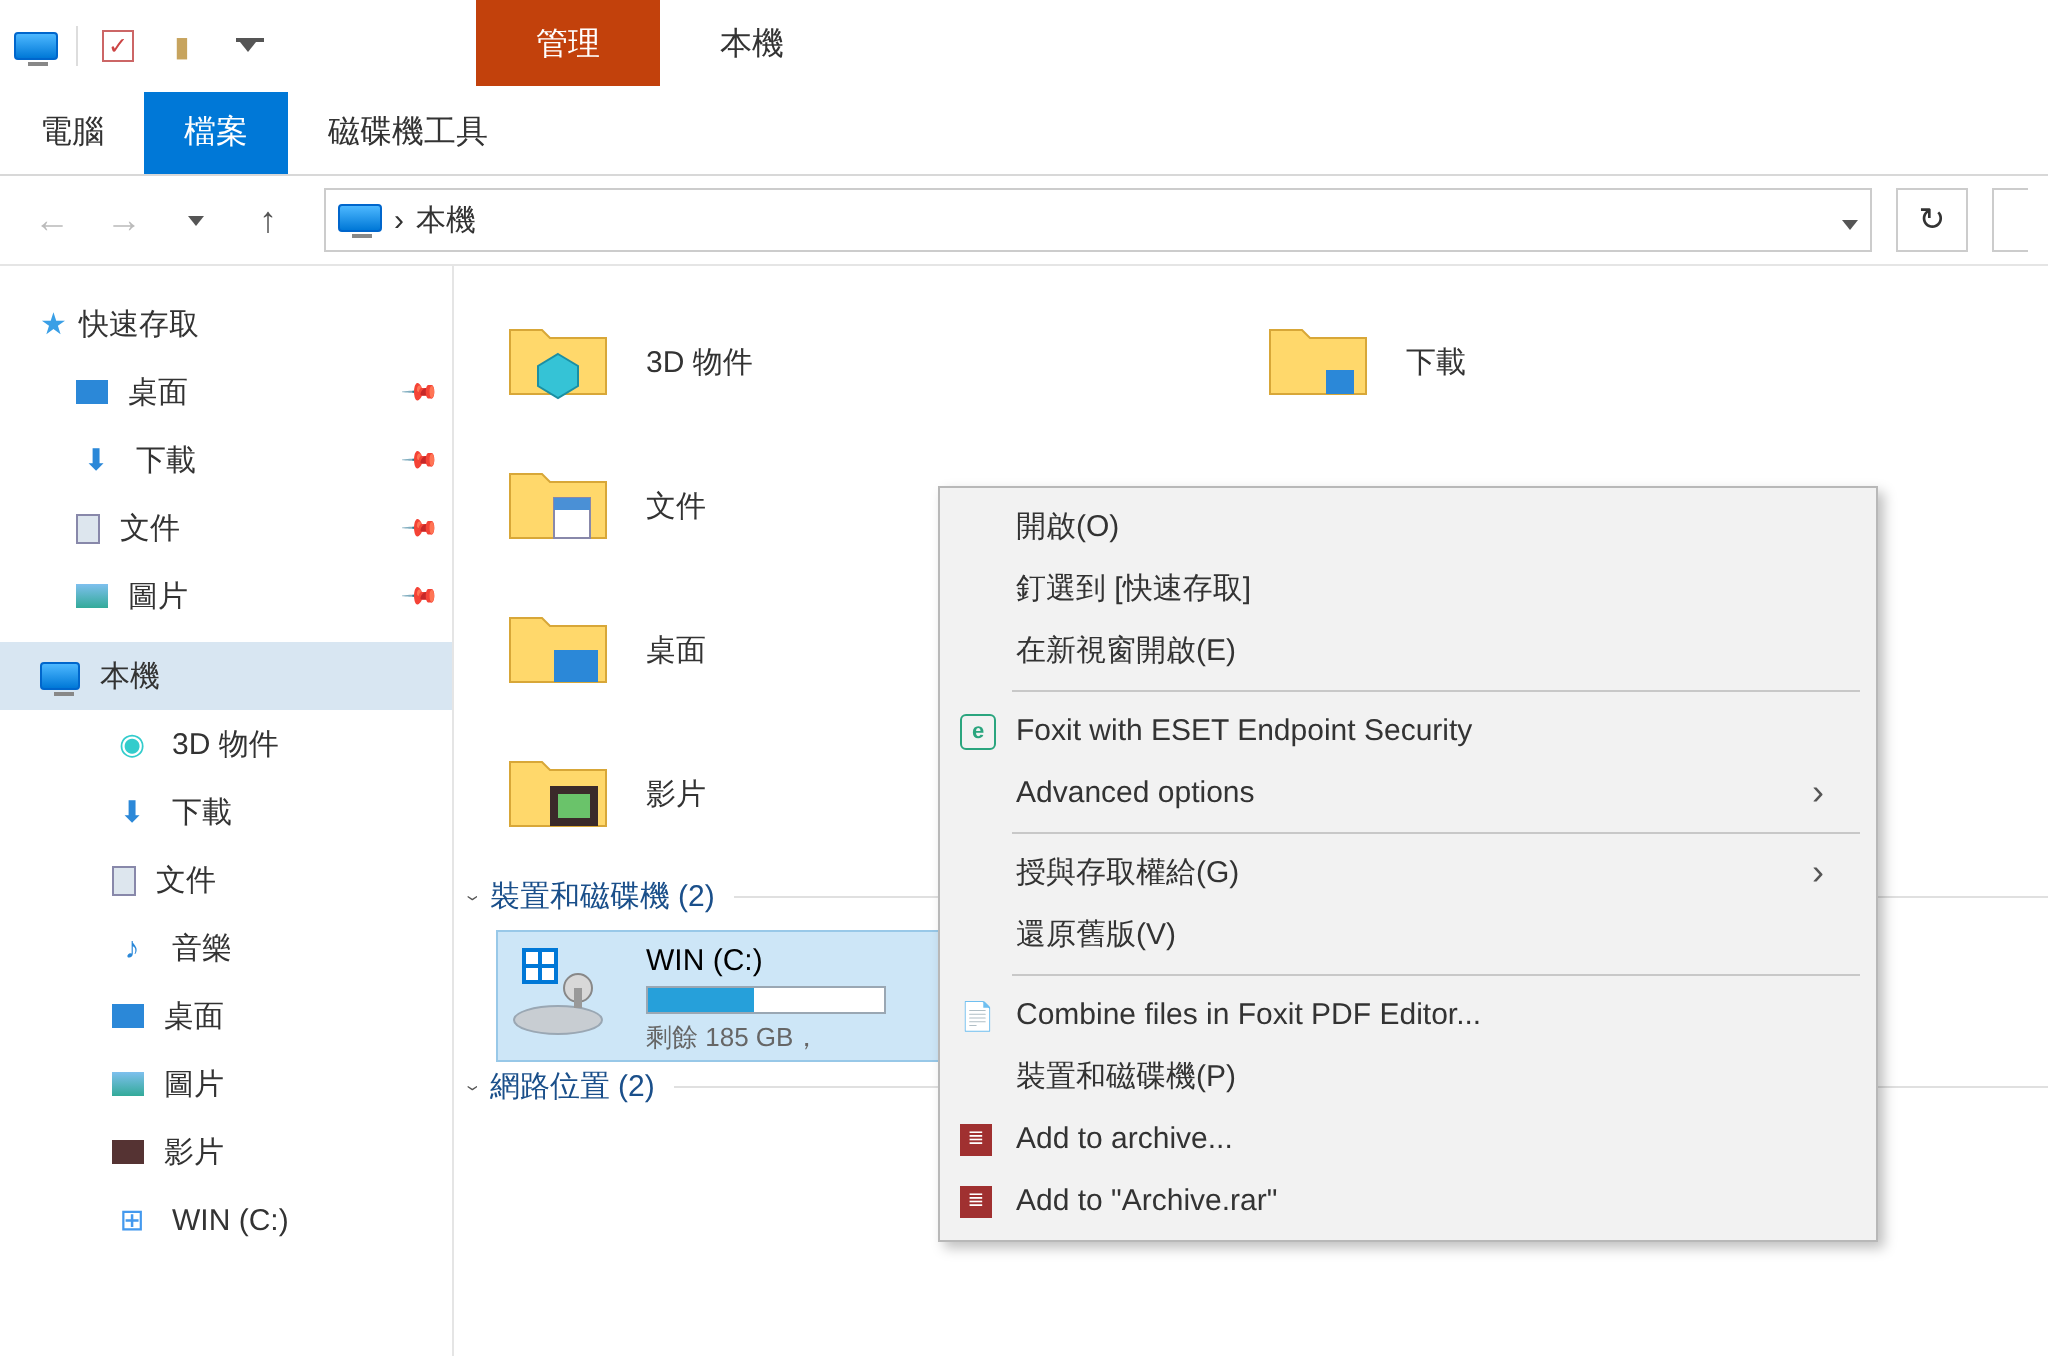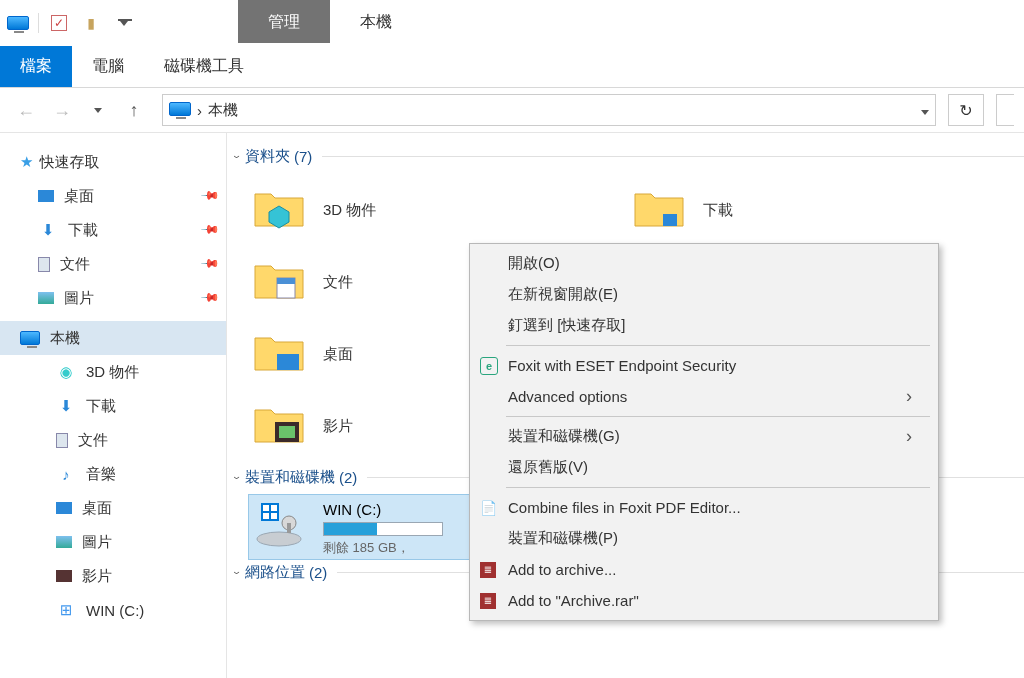--- a/index.html
+++ b/index.html
@@ -4,21 +4,21 @@
 <style>
   * { box-sizing: border-box; margin: 0; padding: 0; }
   body { font-family: "Microsoft JhengHei", "Segoe UI", sans-serif; font-size: 14px; color: #333; background: #fff; width: 1024px; height: 678px; overflow: hidden; position: relative; }
   
   
   .titlebar { height: 46px; display: flex; align-items: center; background: #fff; padding: 0 6px; }
   .titlebar .icon-grp { display: flex; align-items: center; gap: 8px; height: 100%; padding-right: 12px; }
   .tb-icon { width: 24px; height: 16px; display: inline-flex; align-items: center; justify-content: center; }
   .tab-bar { display: flex; margin-left: auto; position: absolute; left: 238px; top:0; }
   .tab { padding: 12px 30px 10px; font-size: 16px; color: #333; }
-  .tab.active { background: #737373; color: #fff; }
+  .tab.active { background: #c2410c; color: #fff; }
   
   
   .ribbon { height: 42px; background: #fff; display: flex; align-items: stretch; border-bottom: 1px solid #d8d8d8; }
   .ribbon-tab { padding: 10px 20px; font-size: 16px; cursor: pointer; }
   .ribbon-tab.selected { background: #0078d7; color: #fff; }
   
   
   .navbar { height: 44px; display: flex; align-items: center; padding: 6px 10px; gap: 4px; }
   .nav-arrow { width: 32px; height: 32px; display: inline-flex; align-items: center; justify-content: center; color: #bbb; font-size: 18px; }
   .addrbox { flex: 1; height: 32px; border: 1px solid #ccc; display: flex; align-items: center; padding: 0 6px; margin: 0 8px; background: #fff; }
@@ -92,22 +92,22 @@
         <span class="dropdown-caret" style="margin-left:-12px;"></span>
       </span>
   </div>
   <div class="tab-bar">
     <div class="tab active">管理</div>
     <div class="tab">本機</div>
   </div>
 </div>
 
 <div class="ribbon">
+  <div class="ribbon-tab">電腦</div>
   <div class="ribbon-tab selected">檔案</div>
-  <div class="ribbon-tab">電腦</div>
   <div class="ribbon-tab">磁碟機工具</div>
 </div>
 
 <div class="navbar">
   <span class="nav-arrow">←</span>
   <span class="nav-arrow">→</span>
   <span class="nav-arrow" style="font-size:12px;">
       <span class="dropdown-caret"></span>
     </span>
   <span class="nav-arrow" style="color:#555;">↑</span>
@@ -187,26 +187,20 @@
           <span>影片</span>
         </div>
       <div class="side-item sub2">
           <span class="sicon" style="color:#49e;">⊞</span>
           <span>WIN (C:)</span>
         </div>
     </div>
   </div>
 
   <div class="main">
-    <div class="group-header">
-      <span class="chev">›</span>
-      <span>資料夾</span>
-      <span class="count">(7)</span>
-      <span class="line"></span>
-    </div>
     <div class="folder-grid">
       <div class="folder-item">
         <div class="folder-icon">
           <svg class="folder-svg" viewBox="0 0 52 44">
               <path d="M2 8h16l4 4h28v28H2z" fill="#ffd86b" stroke="#d8a738"></path>
               <path d="M26 20l10 6v10l-10 6-10-6V26z" fill="#35c3d6" stroke="#1b8fa3"></path>
             </svg>
         </div>
         <span class="folder-label">3D 物件</span>
       </div>
@@ -289,37 +283,37 @@
       <span class="line"></span>
     </div>
   </div>
 </div>
 
 <div class="context-menu">
   <div class="ctx-item">
       <span>開啟(O)</span>
     </div>
   <div class="ctx-item">
+      <span>釘選到 [快速存取]</span>
+    </div>
+  <div class="ctx-item">
       <span>在新視窗開啟(E)</span>
-    </div>
-  <div class="ctx-item">
-      <span>釘選到 [快速存取]</span>
     </div>
   <div class="ctx-sep"></div>
   <div class="ctx-item">
       <span class="ctx-icon" style="border:1px solid #2aa57e;border-radius:3px;color:#2aa57e;font-size:11px;font-weight:bold;">e</span>
       <span>Foxit with ESET Endpoint Security</span>
     </div>
   <div class="ctx-item">
       <span>Advanced options</span>
       <span class="arrow">›</span>
     </div>
   <div class="ctx-sep"></div>
   <div class="ctx-item">
-      <span>裝置和磁碟機(G)</span>
+      <span>授與存取權給(G)</span>
       <span class="arrow">›</span>
     </div>
   <div class="ctx-item">
       <span>還原舊版(V)</span>
     </div>
   <div class="ctx-sep"></div>
   <div class="ctx-item">
       <span class="ctx-icon">📄</span>
       <span>Combine files in Foxit PDF Editor...</span>
     </div>

